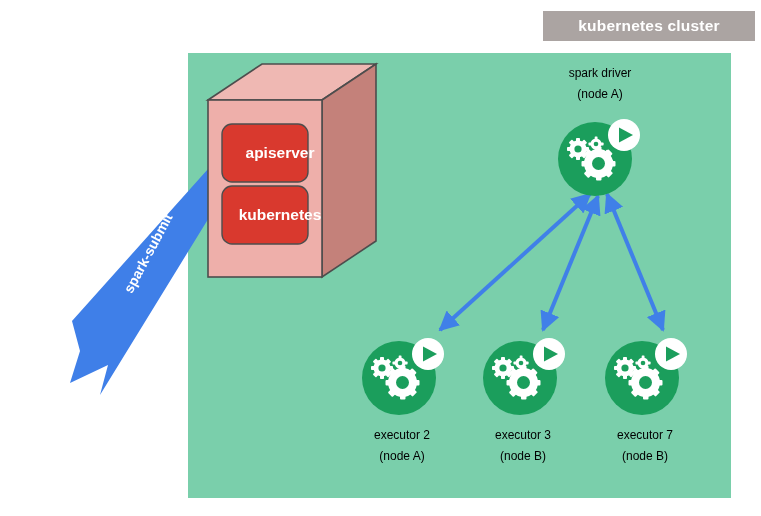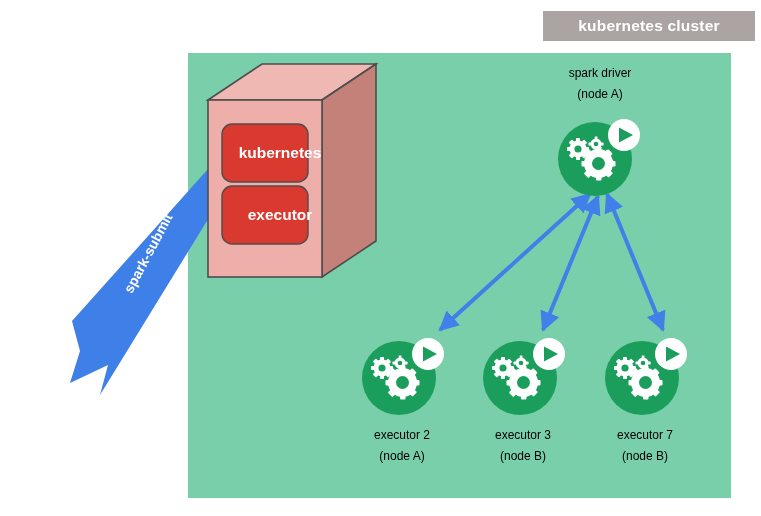--- a/index.html
+++ b/index.html
@@ -163,22 +163,22 @@
       <polygon points="8,40 62,4 176,4 122,40" fill="#efb8b3" stroke="#4d4d4d" stroke-width="1.6"></polygon>
 
       <polygon points="122,40 176,4 176,181 122,217" fill="#c4817a" stroke="#4d4d4d" stroke-width="1.6"></polygon>
 
       <rect x="8" y="40" width="114" height="177" fill="#eeafaa" stroke="#4d4d4d" stroke-width="1.6"></rect>
 
       <rect x="22" y="64" width="86" height="58" rx="10" ry="10" fill="#d9392e" stroke="#4d4d4d" stroke-width="1.4"></rect>
 
       <rect x="22" y="126" width="86" height="58" rx="10" ry="10" fill="#d9392e" stroke="#4d4d4d" stroke-width="1.4"></rect>
     </svg>
-    <div class="cube-face-label" id="apiserver-label">kubernetes</div>
-    <div class="cube-face-label" id="scheduler-label">executor</div>
+    <div class="cube-face-label" id="apiserver-label">apiserver</div>
+    <div class="cube-face-label" id="scheduler-label">kubernetes</div>
   </div>
 
   <svg id="connectors" viewBox="0 0 761 516" xmlns="http://www.w3.org/2000/svg">
     <defs>
       <marker id="ah" viewBox="0 0 10 10" refX="9" refY="5" markerWidth="5" markerHeight="5" orient="auto-start-reverse">
         <path d="M 0 0 L 10 5 L 0 10 z" fill="#4080e8"></path>
       </marker>
     </defs>
     <line x1="590" y1="194" x2="440" y2="330" stroke="#4080e8" stroke-width="4" marker-start="url(#ah)" marker-end="url(#ah)"></line>
     <line x1="598" y1="196" x2="543" y2="330" stroke="#4080e8" stroke-width="4" marker-start="url(#ah)" marker-end="url(#ah)"></line>

